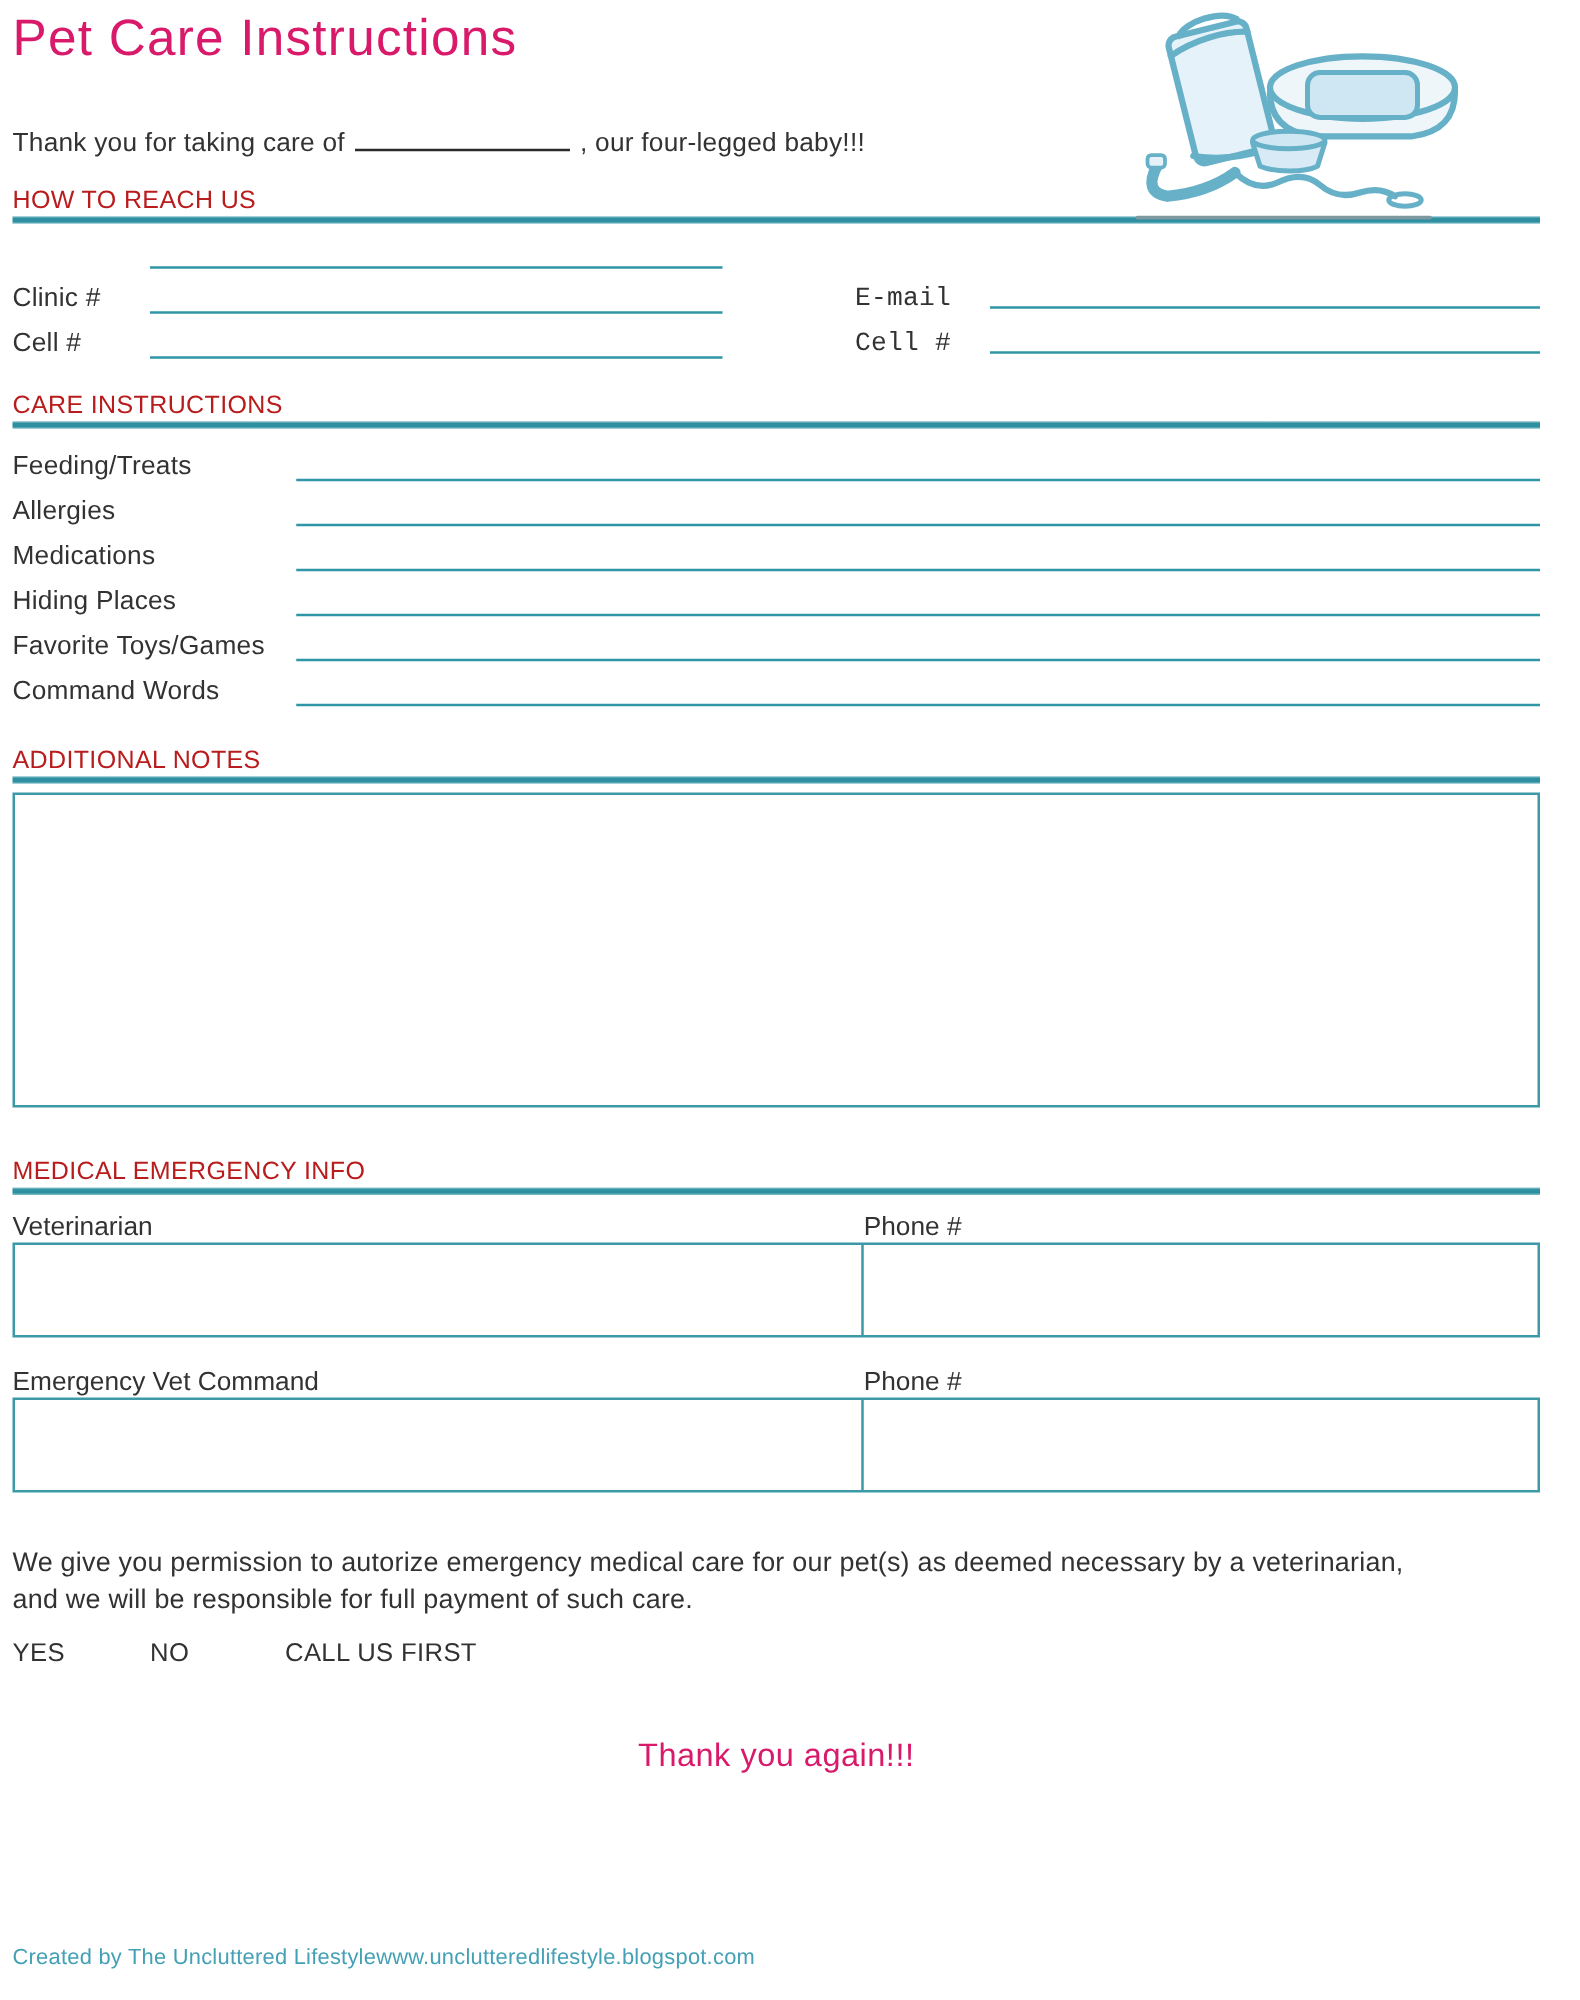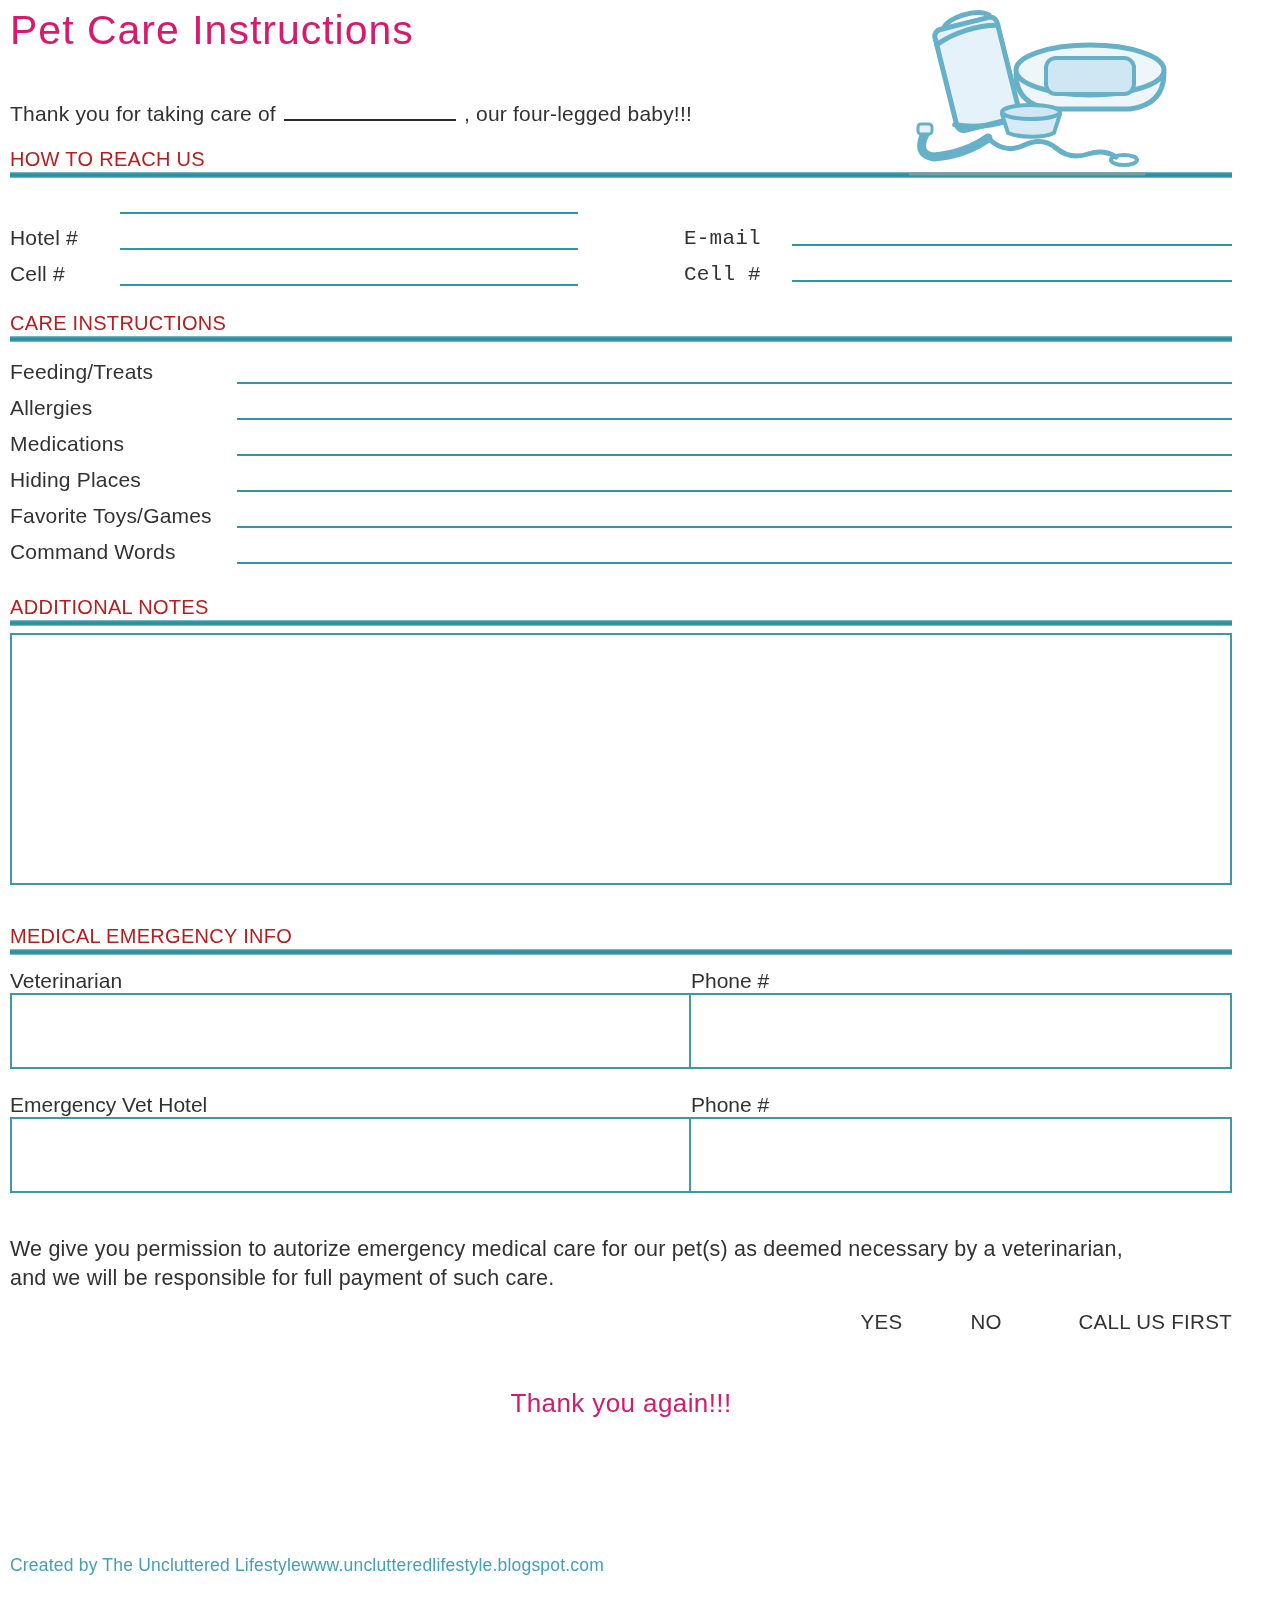--- a/index.html
+++ b/index.html
@@ -66,21 +66,21 @@
   
   .med-labels{display:flex;font-size:21px;margin-top:12px;align-items:flex-end;height:26px;}
   .med-labels .cell-l{width:681px;flex:none;}
   .med-box{display:flex;height:76px;border:2px solid var(--box_teal);}
   .med-box .cell-left{width:679px;flex:none;border-right:2px solid var(--box_teal);}
   .med-box .cell-right{flex:1;}
   .med-gap{margin-top:22px;}
 
   
   .perm{margin-top:42px;font-size:21.5px;line-height:29px;letter-spacing:.2px;}
-  .opts{margin-top:17px;font-size:20.5px;letter-spacing:.3px;display:flex;justify-content:flex-end;}
+  .opts{margin-top:17px;font-size:20.5px;letter-spacing:.3px;display:flex;}
   .opt-1{width:110px;flex:none;}
   .opt-2{width:108px;flex:none;}
 
   
   .thanks{margin-top:54px;text-align:center;font-size:26px;color:var(--pink);letter-spacing:.4px;}
   .footer{position:absolute;left:10px;right:14px;bottom:24px;
     display:flex;justify-content:flex-start;
     font-size:17.5px;color:var(--footer_teal);letter-spacing:.2px;}
 </style>
 </head>
@@ -128,21 +128,21 @@
     <div class="sec-title">HOW TO REACH US</div>
     <div class="sec-rule"></div>
   </div>
 
   <div class="row">
     <span class="lbl w110"></span>
     <span class="line hl-line"></span>
   </div>
   <div class="row">
     <div class="half-left">
-      <span class="lbl w110">Hotel #</span>
+      <span class="lbl w110">Clinic #</span>
       <span class="line hl-line"></span>
     </div>
     <div class="half-right">
       <span class="lbl hr-lbl">E-mail</span>
       <span class="line grow"></span>
     </div>
   </div>
   <div class="row">
     <div class="half-left">
       <span class="lbl w110">Cell #</span>
@@ -198,21 +198,21 @@
   <div class="med-labels">
     <span class="cell-l">Veterinarian</span>
     <span>Phone #</span>
   </div>
   <div class="med-box">
     <div class="cell-left"></div>
     <div class="cell-right"></div>
   </div>
 
   <div class="med-labels med-gap">
-    <span class="cell-l">Emergency Vet Hotel</span>
+    <span class="cell-l">Emergency Vet Command</span>
     <span>Phone #</span>
   </div>
   <div class="med-box">
     <div class="cell-left"></div>
     <div class="cell-right"></div>
   </div>
 
   <div class="perm">
     <div>We give you permission to autorize emergency medical care for our pet(s) as deemed necessary by a veterinarian,</div>
     <div>and we will be responsible for full payment of such care.</div>

